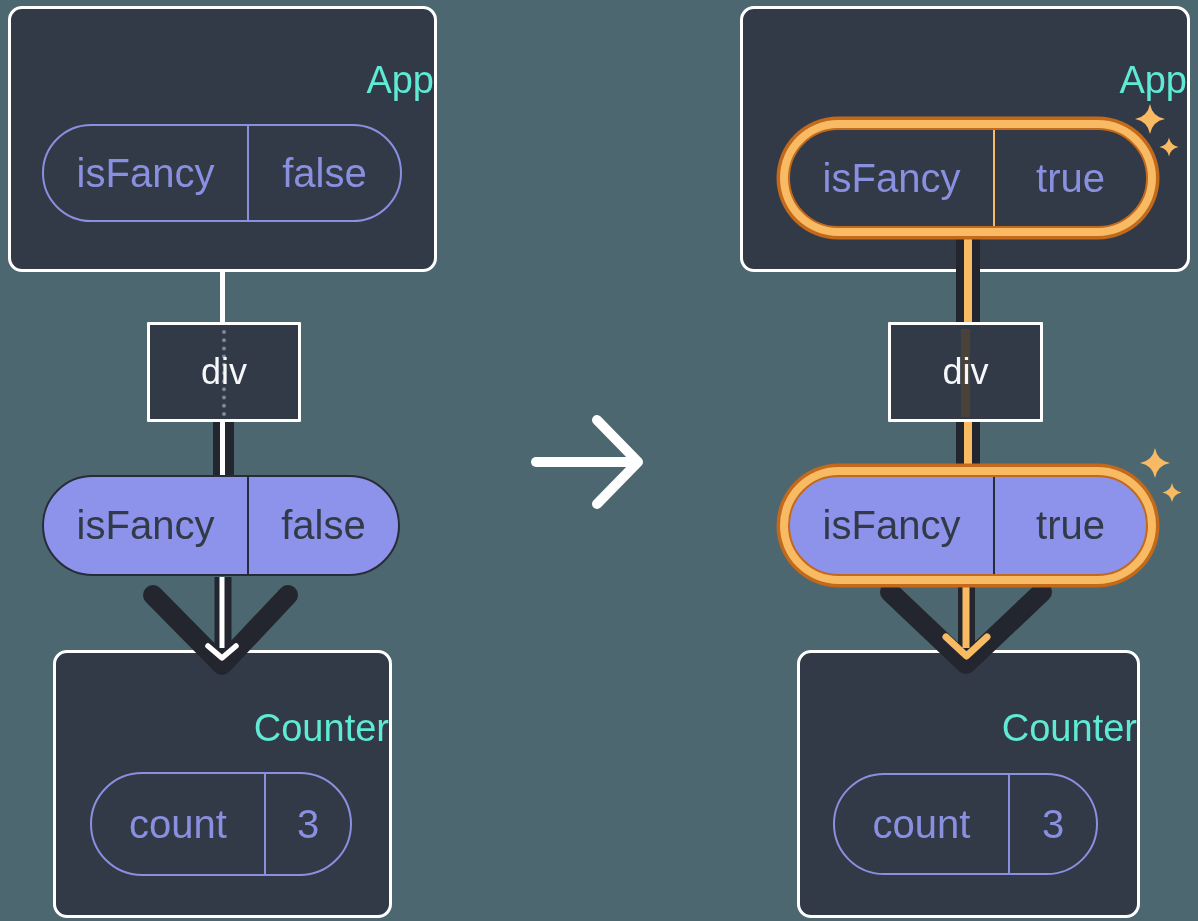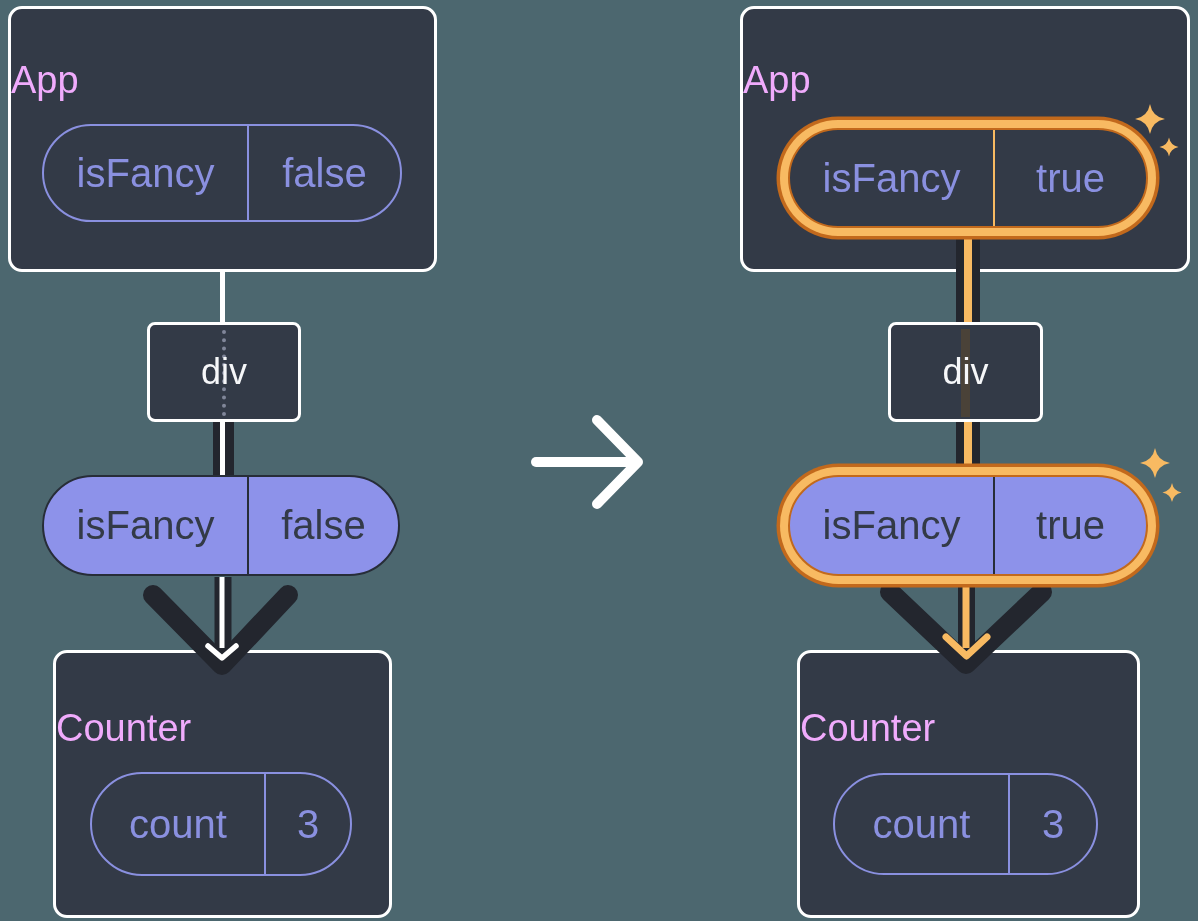--- a/index.html
+++ b/index.html
@@ -5,24 +5,24 @@
   html,body{margin:0;padding:0;background:#4c676f;}
   .canvas{
     position:relative;width:1198px;height:921px;overflow:hidden;
     background:#4c676f;font-family:"Liberation Sans",sans-serif;
     -webkit-font-smoothing:antialiased;
   }
   .box{
     position:absolute;background:#333a47;border:3px solid #ffffff;
     box-sizing:border-box;border-radius:14px;z-index:2;
   }
-  .box.node{border-radius:8px;z-index:7;display:flex;align-items:center;justify-content:center;}
+  .box.node{border-radius:1px;z-index:7;display:flex;align-items:center;justify-content:center;}
   .box-title{
-    position:absolute;left:0;right:0;top:50px;text-align:left;
-    color:#f0abfc;font-size:38px;font-weight:500;z-index:3;
+    position:absolute;left:0;right:0;top:50px;text-align:right;
+    color:#5eead4;font-size:38px;font-weight:500;z-index:3;
   }
   .node-label{color:#f6f7f9;font-size:36px;font-weight:500;position:relative;z-index:2;}
   .pill{
     position:absolute;display:flex;box-sizing:border-box;z-index:9;
     align-items:stretch;font-size:40px;
   }
   .pill .seg{display:flex;align-items:center;justify-content:center;box-sizing:border-box;}
   .pill .seg-name{width:205px;}
   .pill .seg-value{flex:1;}
   .outline-pill{

